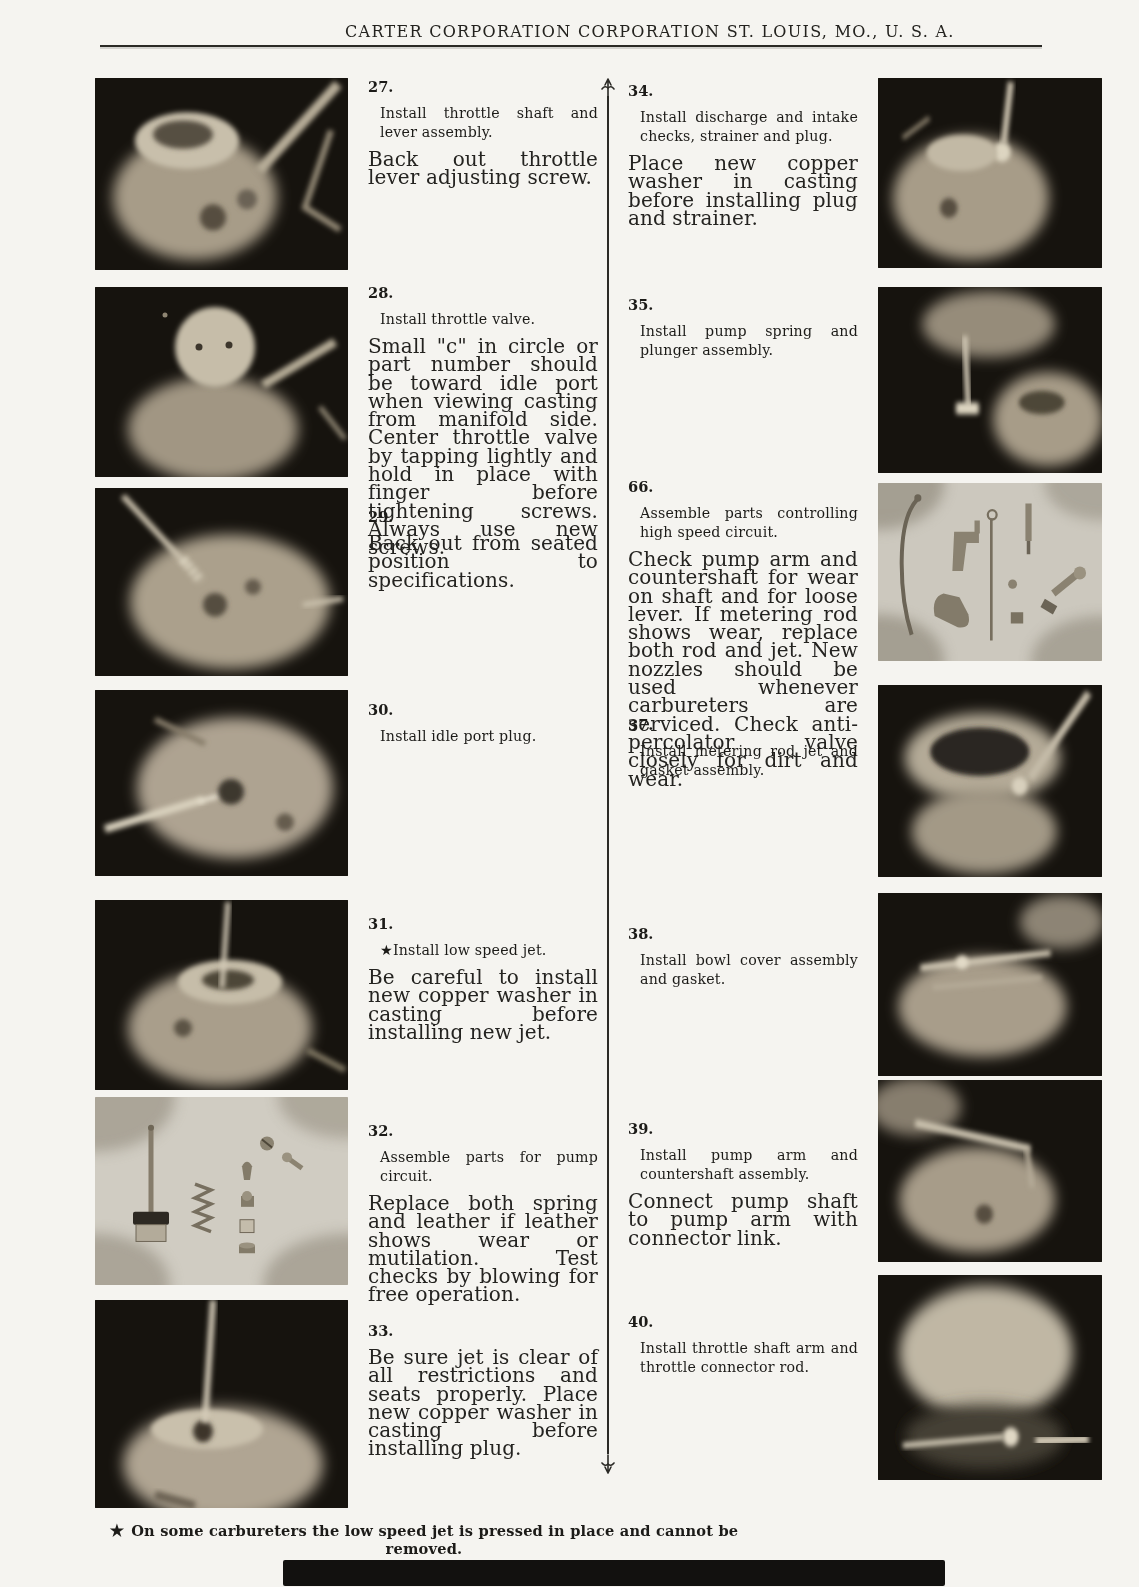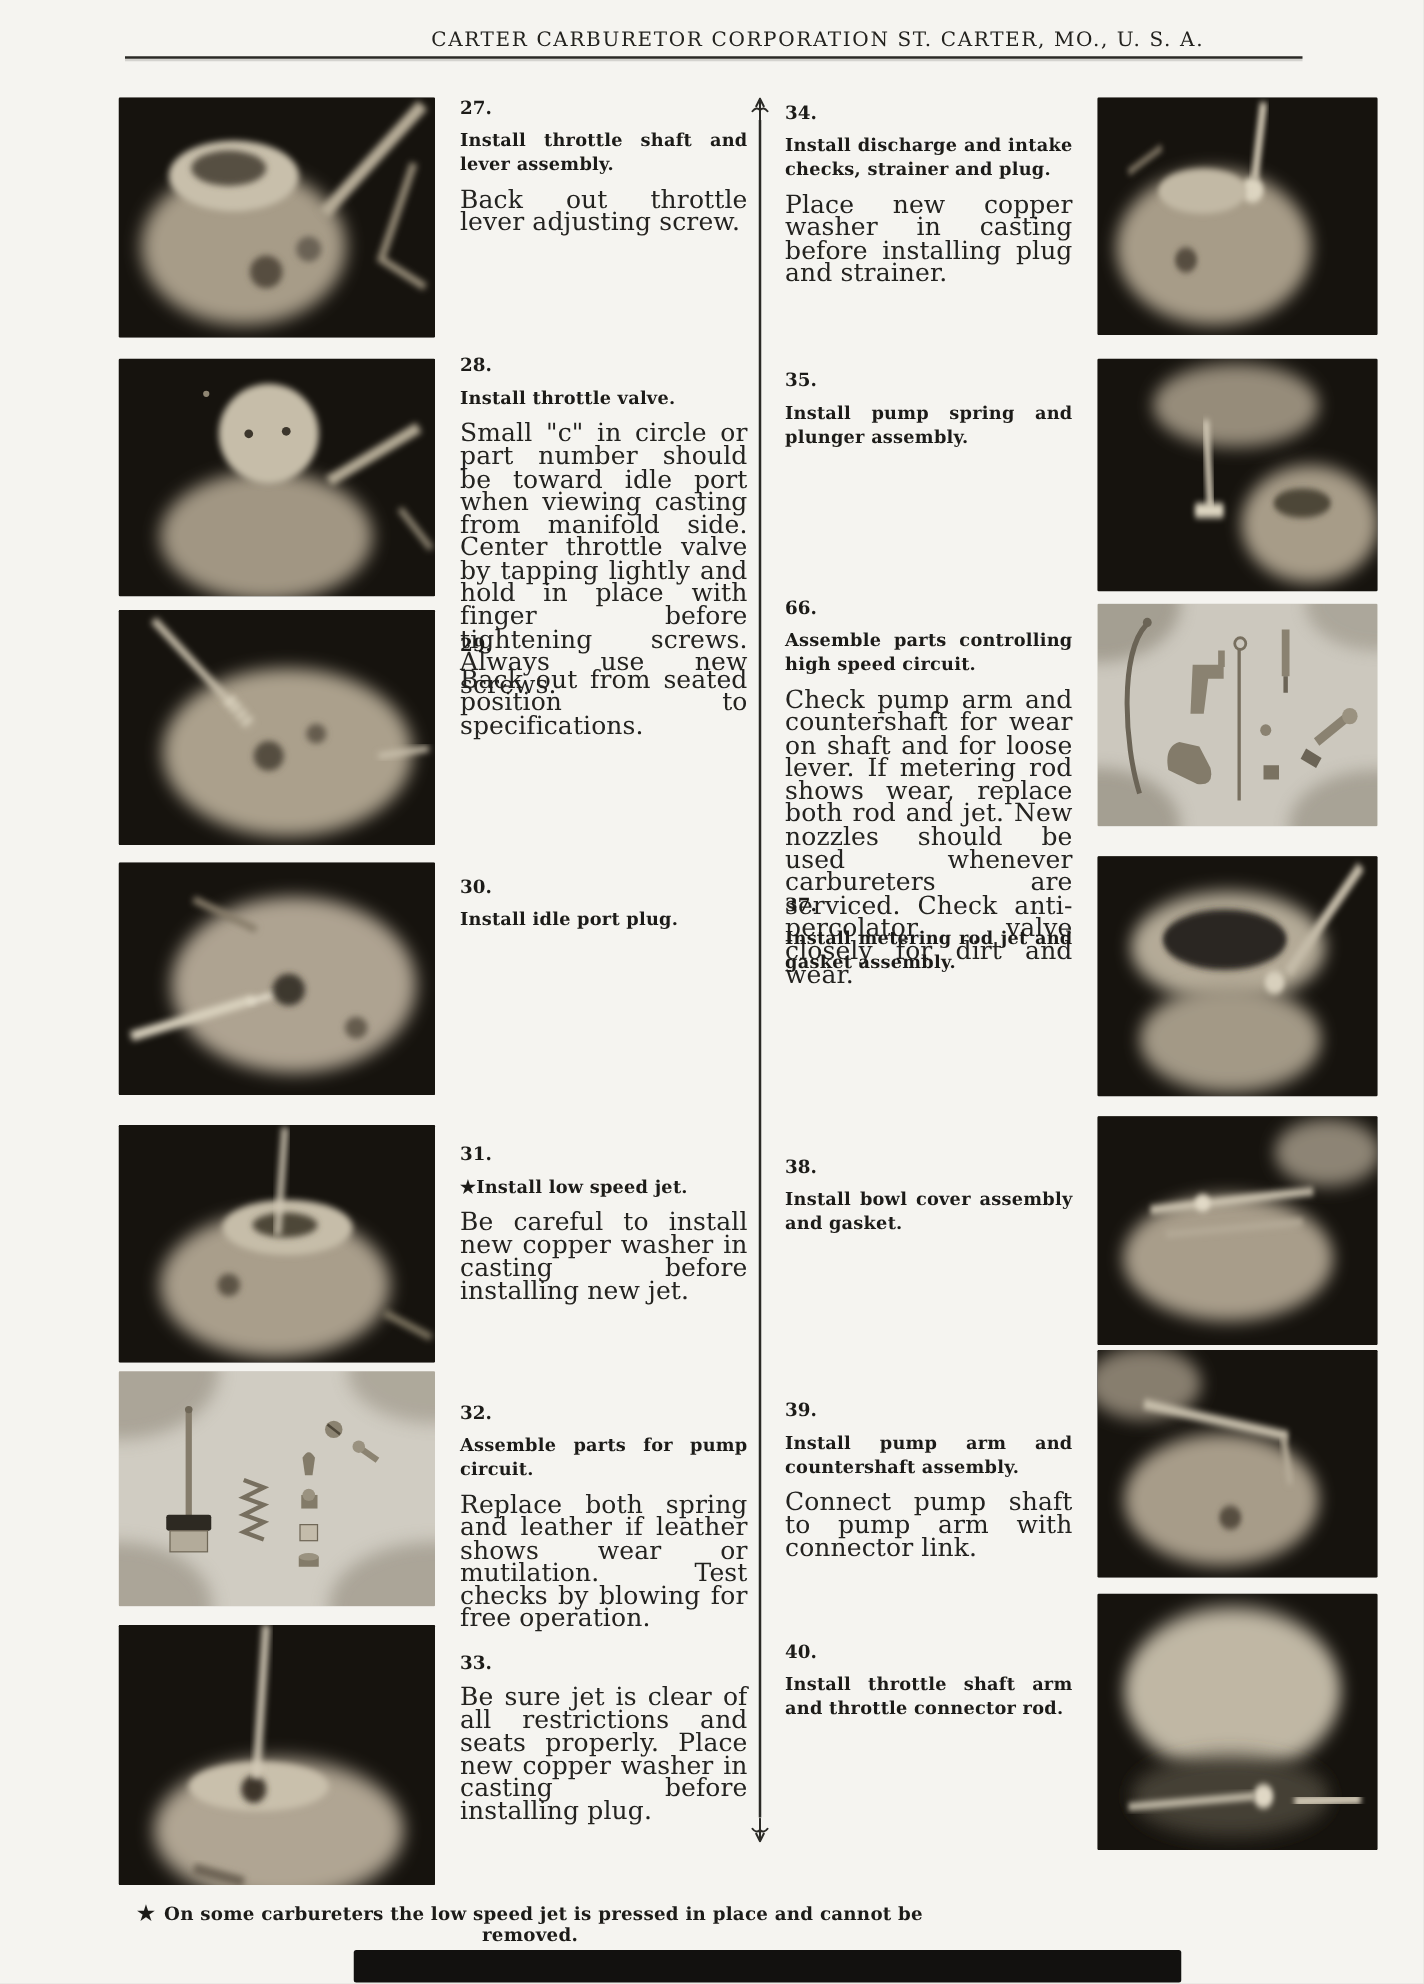--- a/index.html
+++ b/index.html
@@ -31,22 +31,22 @@
   .ornament.bottom{bottom:-22px;transform:scaleY(-1);}
   .ornament svg{display:block;width:100%;height:100%;}
   
   .photo{position:absolute;overflow:hidden;border-radius:1px;background:#16130e;}
   .photo.light{background:#d0ccc2;}
   .photo svg{display:block;width:100%;height:100%;}
   
   .step{position:absolute;width:230px;}
   .step-number{font-weight:bold;font-size:14.6px;margin:0 0 9px 0;}
   .step-heading{
-    font-weight:bold;font-size:14.2px;line-height:19px;
-    margin:0 0 8px 0;text-align:justify;letter-spacing:.2px;
+    font-weight:normal;font-size:14.2px;line-height:19px;
+    margin:0 0 8px 12px;text-align:justify;letter-spacing:.2px;
   }
   .step-body{
     font-size:20px;line-height:18.3px;margin:0;
     text-align:justify;letter-spacing:.1px;color:#242320;
   }
   .step-body:empty{display:none;}
   .col-left .step{left:368px;}
   .col-right .step{left:628px;}
   
   .footnote{
@@ -69,21 +69,21 @@
         <feGaussianBlur stdDeviation="7"></feGaussianBlur>
       </filter>
     <filter id="b2" x="-60%" y="-60%" width="220%" height="220%">
         <feGaussianBlur stdDeviation="2.5"></feGaussianBlur>
       </filter>
   </defs>
 </svg>
 
 <div class="page">
 
-  <div class="masthead">CARTER CARBURETOR CORPORATION ST. CARTER, MO., U. S. A.</div>
+  <div class="masthead">CARTER CORPORATION CORPORATION ST. LOUIS, MO., U. S. A.</div>
   <div class="header-rule"></div>
 
   <figure class="photo" style="top:78px;left:95px;width:253px;height:192px;margin:0">
     <svg viewBox="0 0 253 190" preserveAspectRatio="none">
       <rect width="253" height="190" fill="#16130e"></rect>
       <ellipse cx="100" cy="118" rx="82" ry="62" fill="#a79c88" filter="url(#b1)"></ellipse>
       <ellipse cx="92" cy="62" rx="52" ry="28" fill="#c8bfab" filter="url(#b2)"></ellipse>
       <ellipse cx="88" cy="56" rx="30" ry="14" fill="#574f42" filter="url(#b2)"></ellipse>
       <circle cx="118" cy="138" r="13" fill="#564e41" filter="url(#b2)"></circle>
       <circle cx="152" cy="120" r="10" fill="#6b6254" filter="url(#b2)"></circle>

